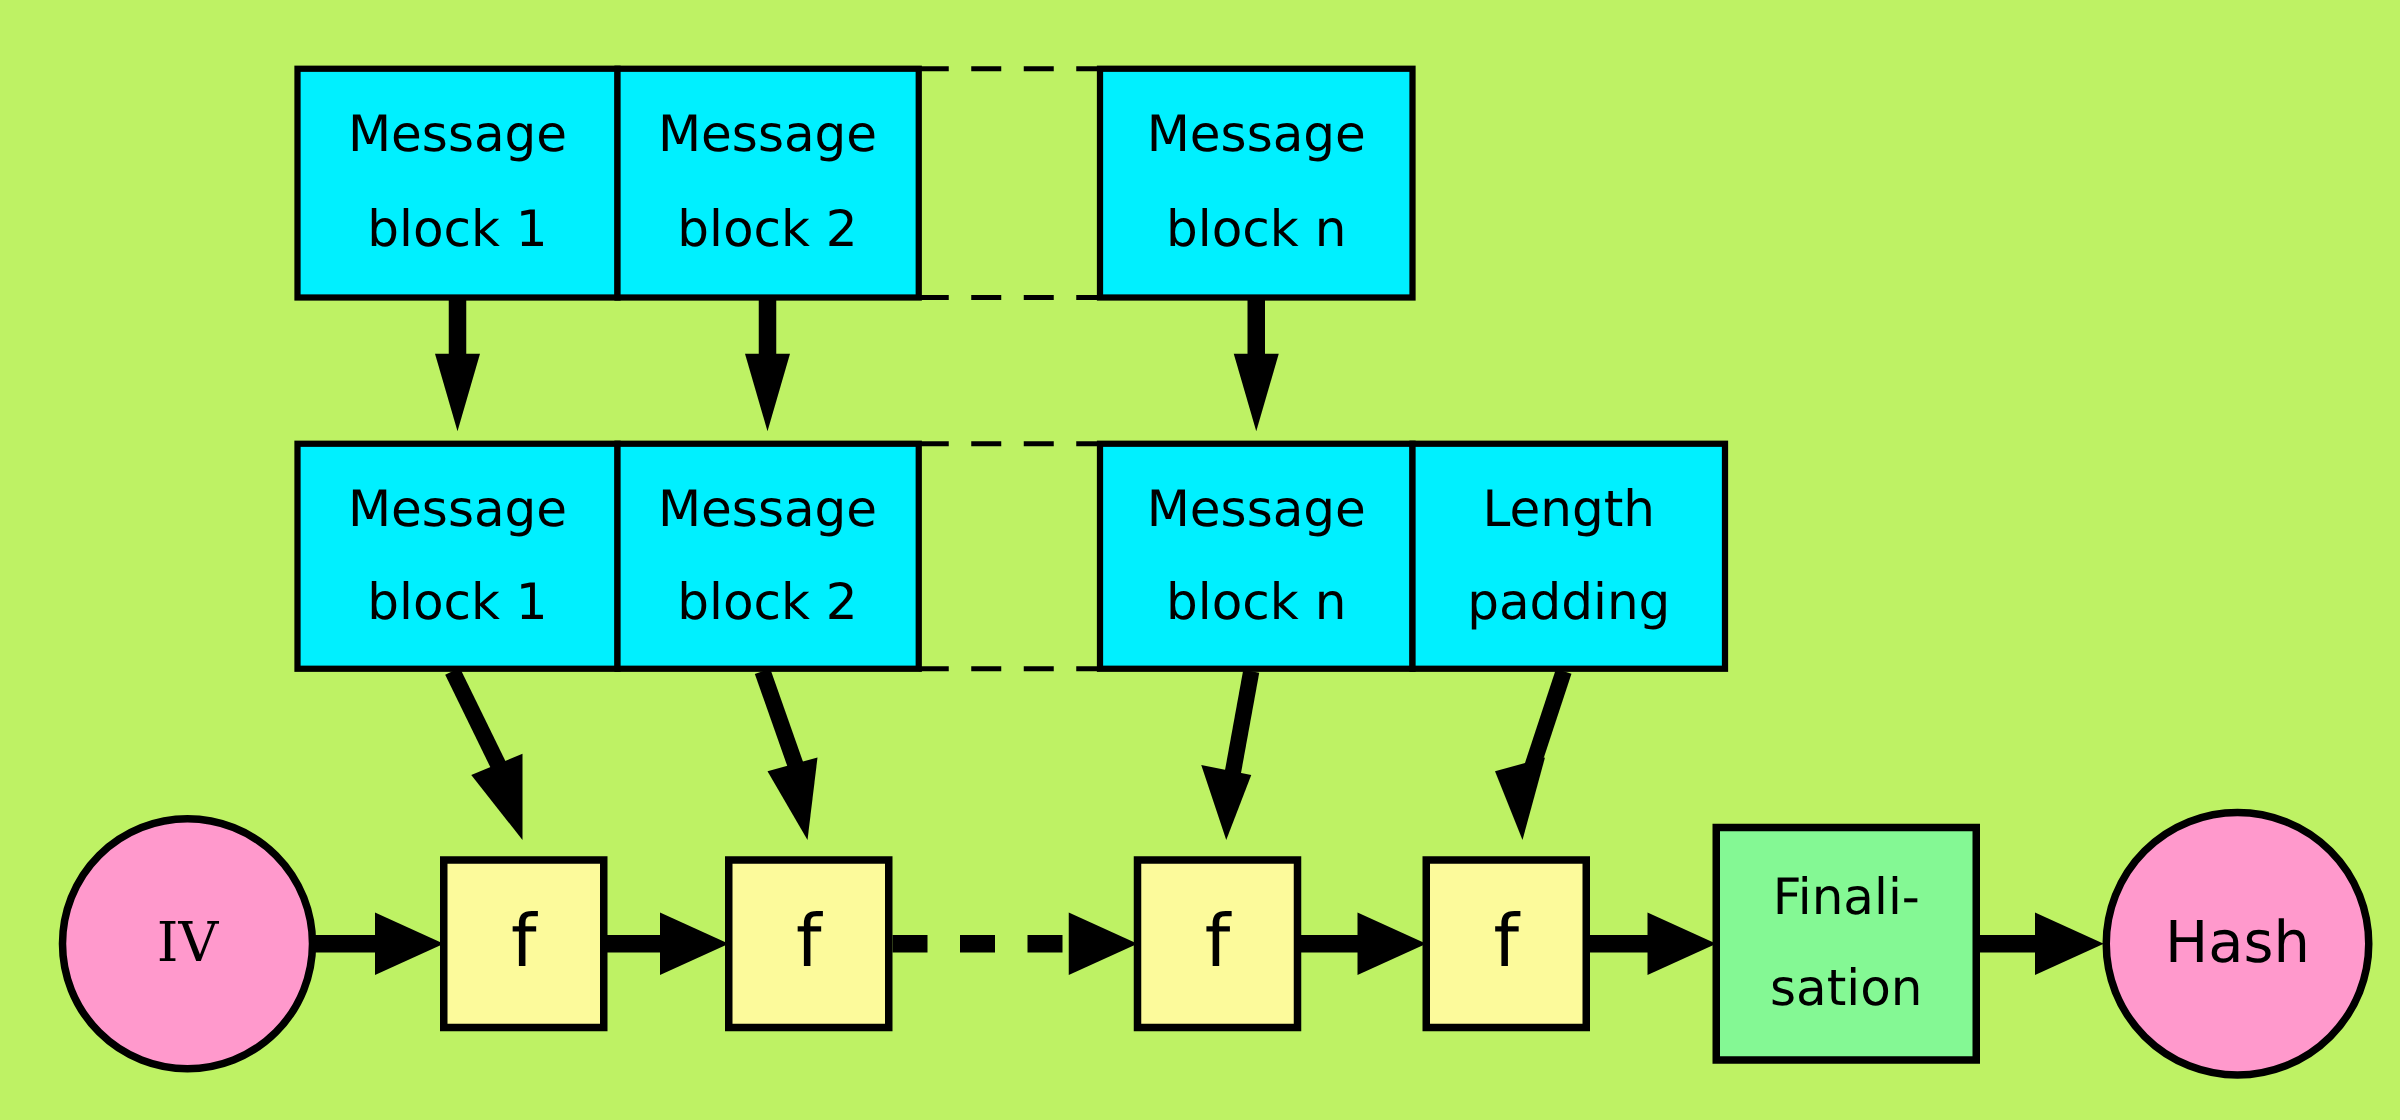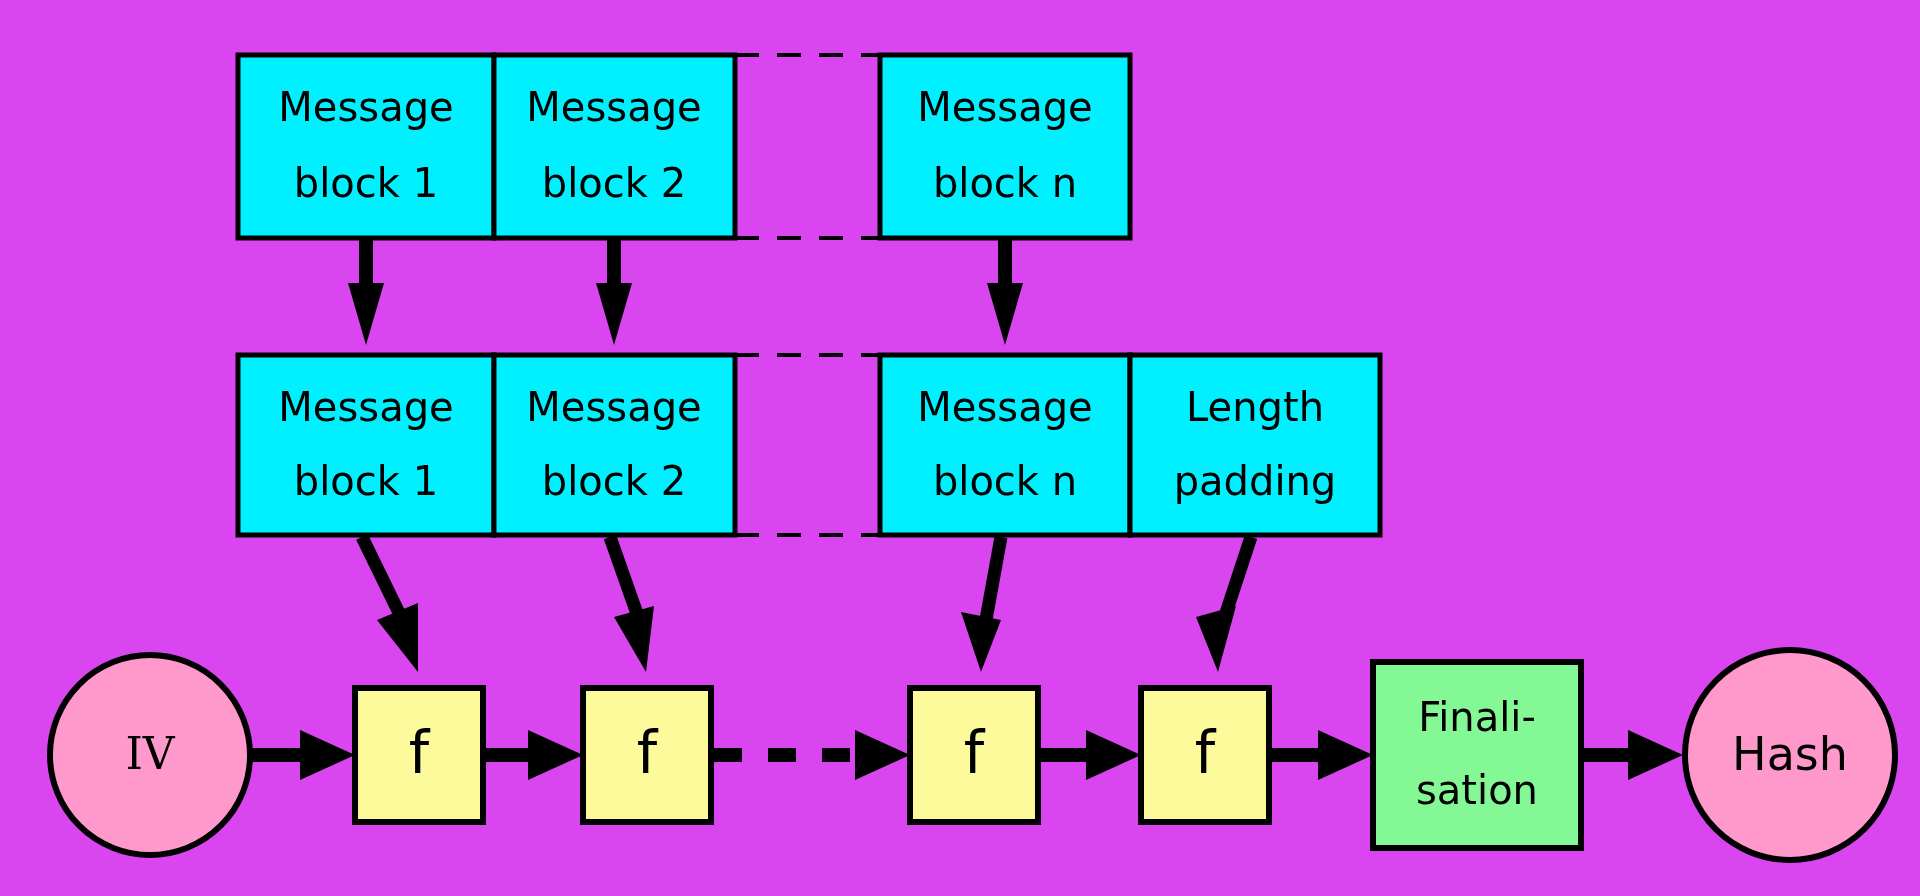--- a/index.html
+++ b/index.html
@@ -8,21 +8,21 @@
     padding: 0;
     background: #ffffff;
   }
   body {
     font-family: "DejaVu Sans", sans-serif;
   }
   #canvas {
     position: relative;
     width: 1920px;
     height: 896px;
-    background: #d946ef;
+    background: #bef264;
     overflow: hidden;
   }
   #diagram-svg {
     position: absolute;
     left: 0;
     top: 0;
     width: 1920px;
     height: 896px;
   }
   .blk-text {

